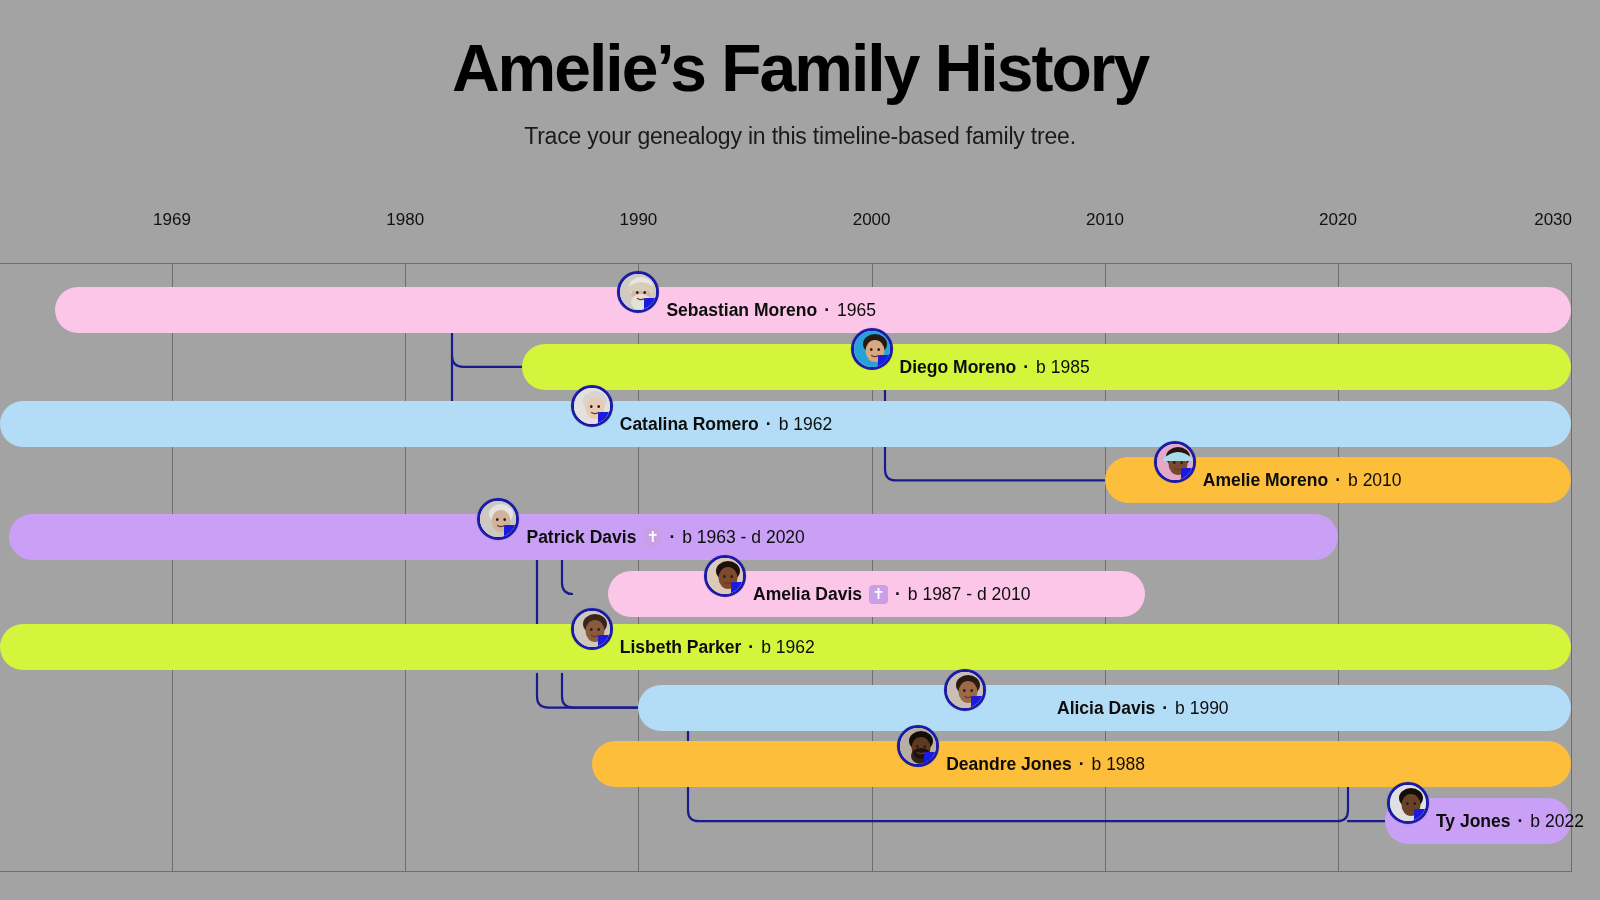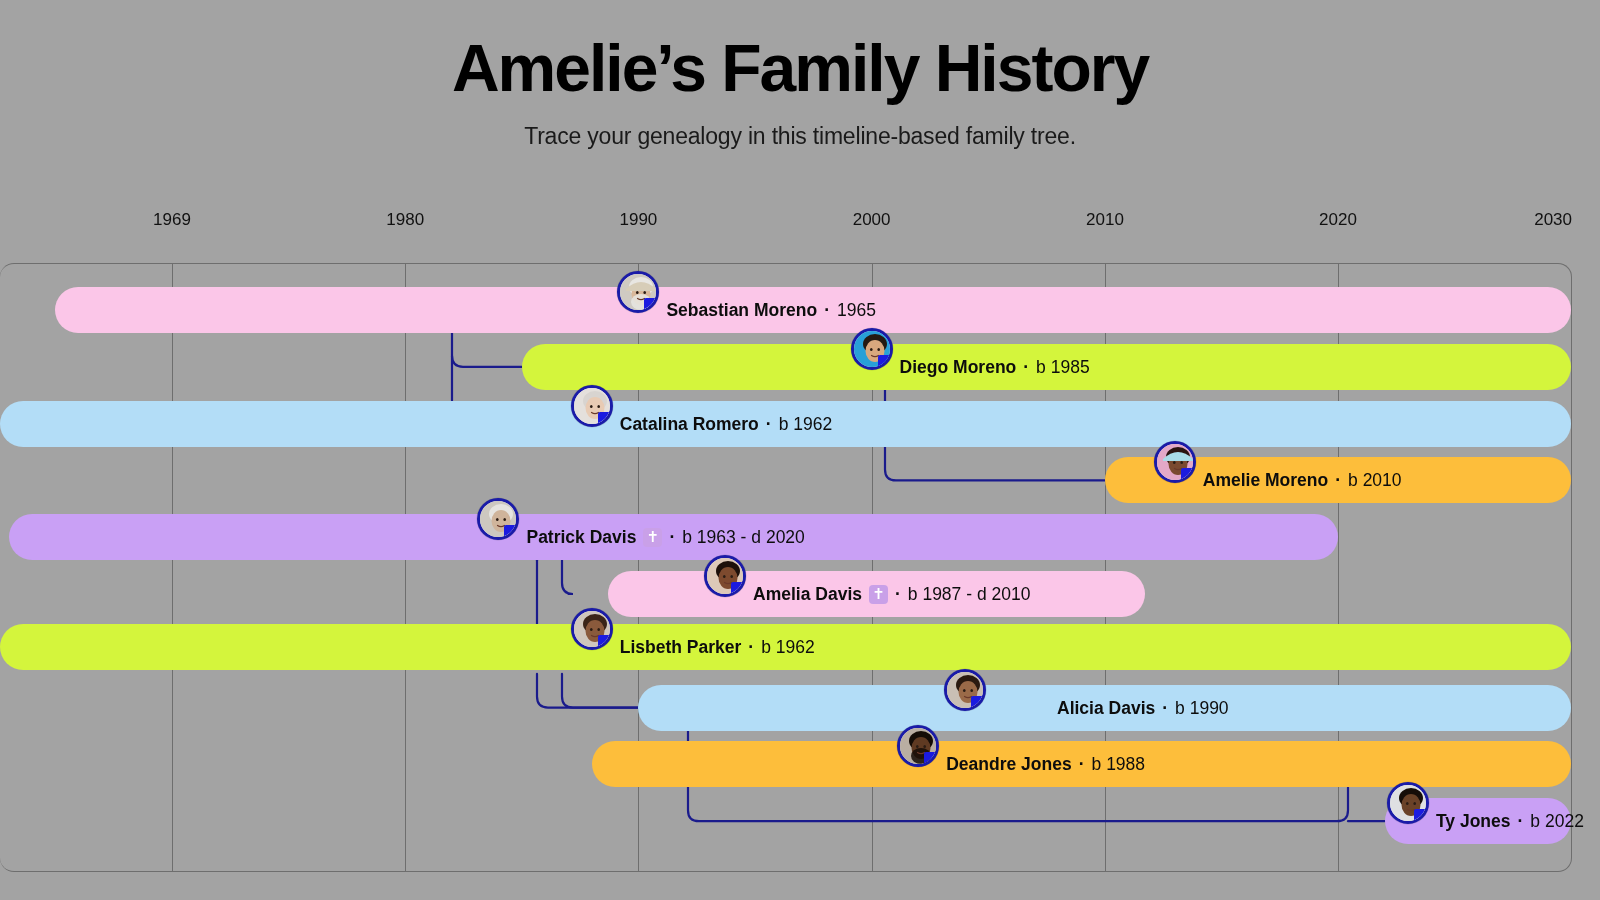--- a/index.html
+++ b/index.html
@@ -35,21 +35,20 @@
   }
   .axis-tick.last { transform:translateX(-100%); }
 
   
   .plot {
     position:absolute; left:0; top:263px;
     width:1572px; height:609px;
     border-top:1.5px solid #6e6e6e;
     border-bottom:1.5px solid #6e6e6e;
     border-right:1.5px solid #6e6e6e;
-    border-radius:14px;
   }
   .gridline {
     position:absolute; top:0; bottom:0; width:1px;
     background:#6e6e6e;
   }
 
   
   .connectors { position:absolute; left:0; top:0; width:1572px; height:609px; overflow:visible; }
 
   

